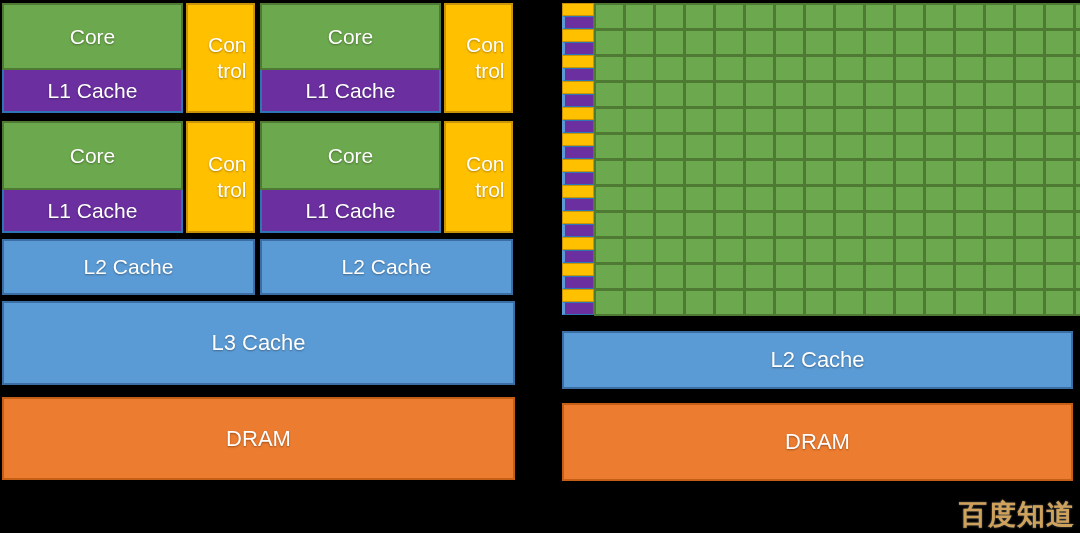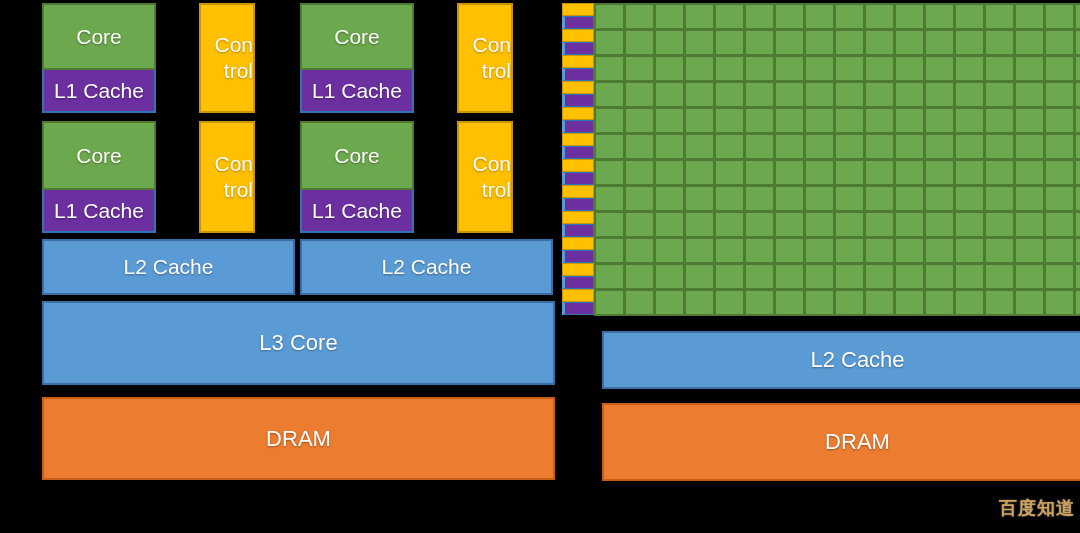--- a/index.html
+++ b/index.html
@@ -4,21 +4,20 @@
 <style>
   html,body{margin:0;padding:0;background:#000;}
   .stage{
     position:relative;width:1080px;height:533px;background:var(--bg,#000);
     overflow:hidden;font-family:"Liberation Sans",sans-serif;color:var(--text,#fff);
   }
   .block{
     position:absolute;display:flex;align-items:center;justify-content:center;
     box-sizing:border-box;text-align:center;
     text-shadow:0 1px 2px rgba(0,0,0,.35);
-    margin-left:40px;
   }
   .lbl{font-size:21px;}
   .big{font-size:22px;}
 
   
   .cluster{position:absolute;width:253px;height:110px;display:flex;gap:3px;box-sizing:border-box;}
   .r1c1{left:2px;top:3px;}   .r1c2{left:260px;top:3px;}
   .r2c1{left:2px;top:121px;height:112px;} .r2c2{left:260px;top:121px;height:112px;}
   .corecol{display:flex;flex-direction:column;width:181px;gap:0;}
   .core{position:relative;flex:1;background:var(--green);border:2px solid var(--greenBorder);}
@@ -41,21 +40,21 @@
     position:absolute;left:594px;top:3px;width:486px;height:313px;
     background:var(--greenBorder);display:grid;gap:3px;padding:2px;
     box-sizing:border-box;overflow:hidden;
   }
   .cell{background:var(--green);}
 
   .gpul2{left:562px;top:331px;width:511px;height:58px;background:var(--blue);border:2px solid var(--blueBorder);}
   .gpudram{left:562px;top:403px;width:511px;height:78px;background:var(--orange);border:2px solid var(--orangeBorder);}
 
   .watermark{
-    position:absolute;right:5px;top:496px;font-size:18px;font-weight:bold;
+    position:absolute;right:5px;top:496px;font-size:28px;font-weight:bold;
     letter-spacing:1px;color:var(--watermark);
     text-shadow:0 0 2px rgba(255,255,255,.45);
   }
 </style>
 </head>
 <body>
 
 <div class="stage">
 
   <div class="cluster r1c1">
@@ -114,21 +113,21 @@
       </div>
   </div>
 
   <div class="block l2left">
       <span class="lbl">L2 Cache</span>
     </div>
   <div class="block l2right">
       <span class="lbl">L2 Cache</span>
     </div>
   <div class="block l3">
-      <span class="big">L3 Core</span>
+      <span class="big">L3 Cache</span>
     </div>
   <div class="block dramLeft">
       <span class="big">DRAM</span>
     </div>
 
   <div class="stripcol">
       <div class="strip orange"></div>
       <div class="strip purple"></div>
       <div class="strip orange"></div>
       <div class="strip purple"></div>

